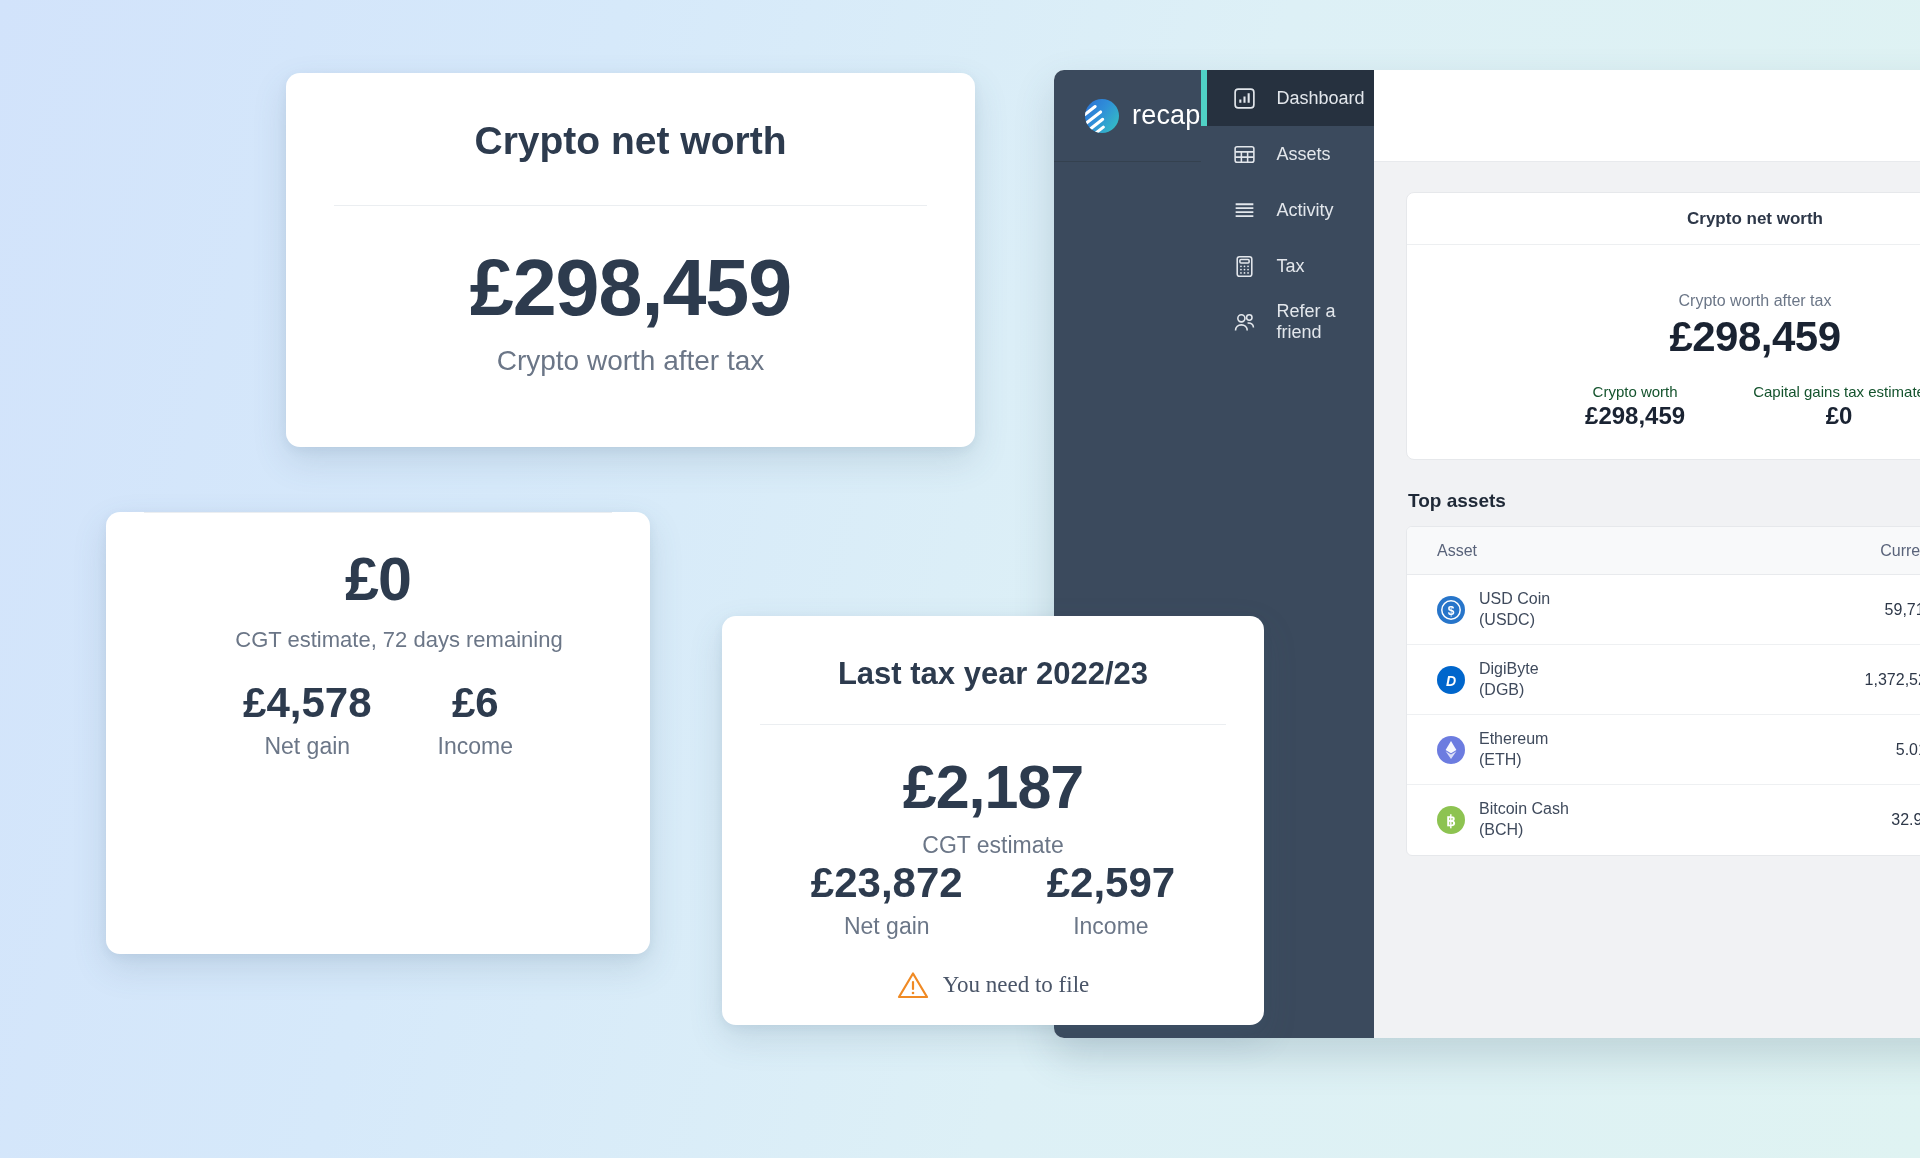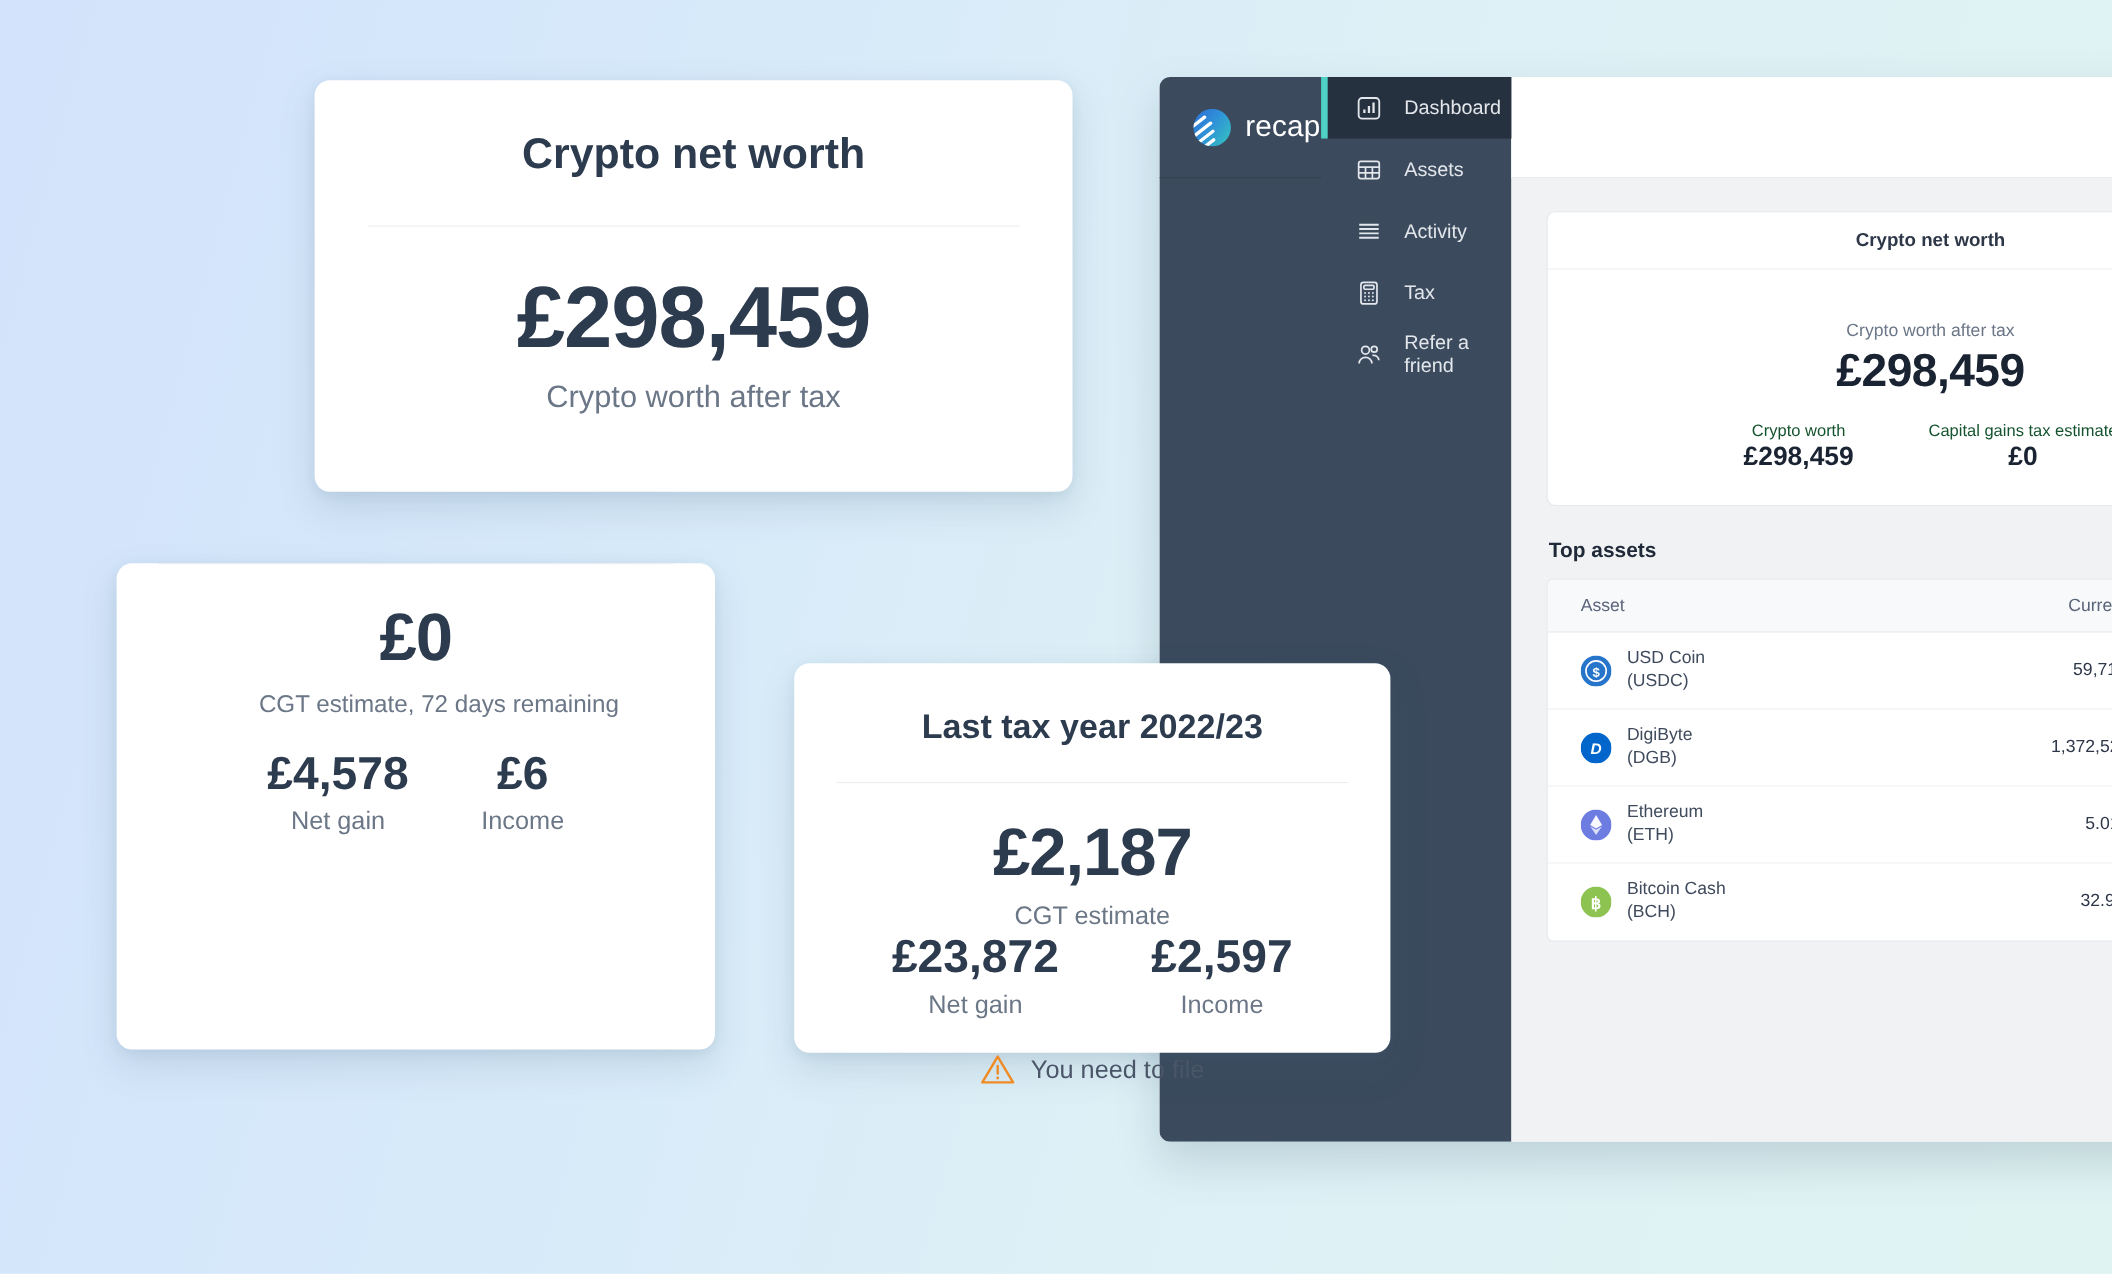--- a/index.html
+++ b/index.html
@@ -203,33 +203,33 @@
   #card-active .fc-head { font-size: 31px; padding-top: 41px; padding-bottom: 33px; }
   #card-active .fc-divider { margin: 0 38px; }
   #card-active .fc-body { padding-top: 36px; }
   #card-active .fc-big { font-size: 61px; line-height: 1; }
   #card-active .fc-sub { font-size: 22px; margin-top: 17px; padding-left: 42px; }
   #card-active .fc-split { margin-top: 26px; gap: 66px; }
   #card-active .fc-col .v { font-size: 42px; }
   #card-active .fc-col .l { font-size: 23px; margin-top: 6px; }
 
   
-  #card-lasttax { left: 722px; top: 603px; width: 542px; height: 354px; }
+  #card-lasttax { left: 722px; top: 616px; width: 542px; height: 409px; }
   #card-lasttax .fc-head { font-size: 31px; padding-top: 40px; padding-bottom: 32px; }
   #card-lasttax .fc-divider { margin: 0 38px; }
   #card-lasttax .fc-body { padding-top: 32px; }
   #card-lasttax .fc-big { font-size: 61px; line-height: 1; }
   #card-lasttax .fc-sub { font-size: 23px; margin-top: 14px; }
   #card-lasttax .fc-split { gap: 84px; }
   #card-lasttax .fc-col .v { font-size: 42px; }
   #card-lasttax .fc-col .l { font-size: 23px; margin-top: 6px; }
   .file-warn {
     display: flex; align-items: center; justify-content: center;
     gap: 14px; margin-top: 30px;
-    font-size: 23px; color: #4a5568;
+    font-size: 23px; color: #4a5568; font-family: Liberation Serif, serif;
   }
   .file-warn svg { width: 32px; height: 30px; display: block; }
 </style>
 </head>
 <body>
 
 <div class="app-window">
 
   <div class="sidebar">
     <div class="sidebar-brand">

